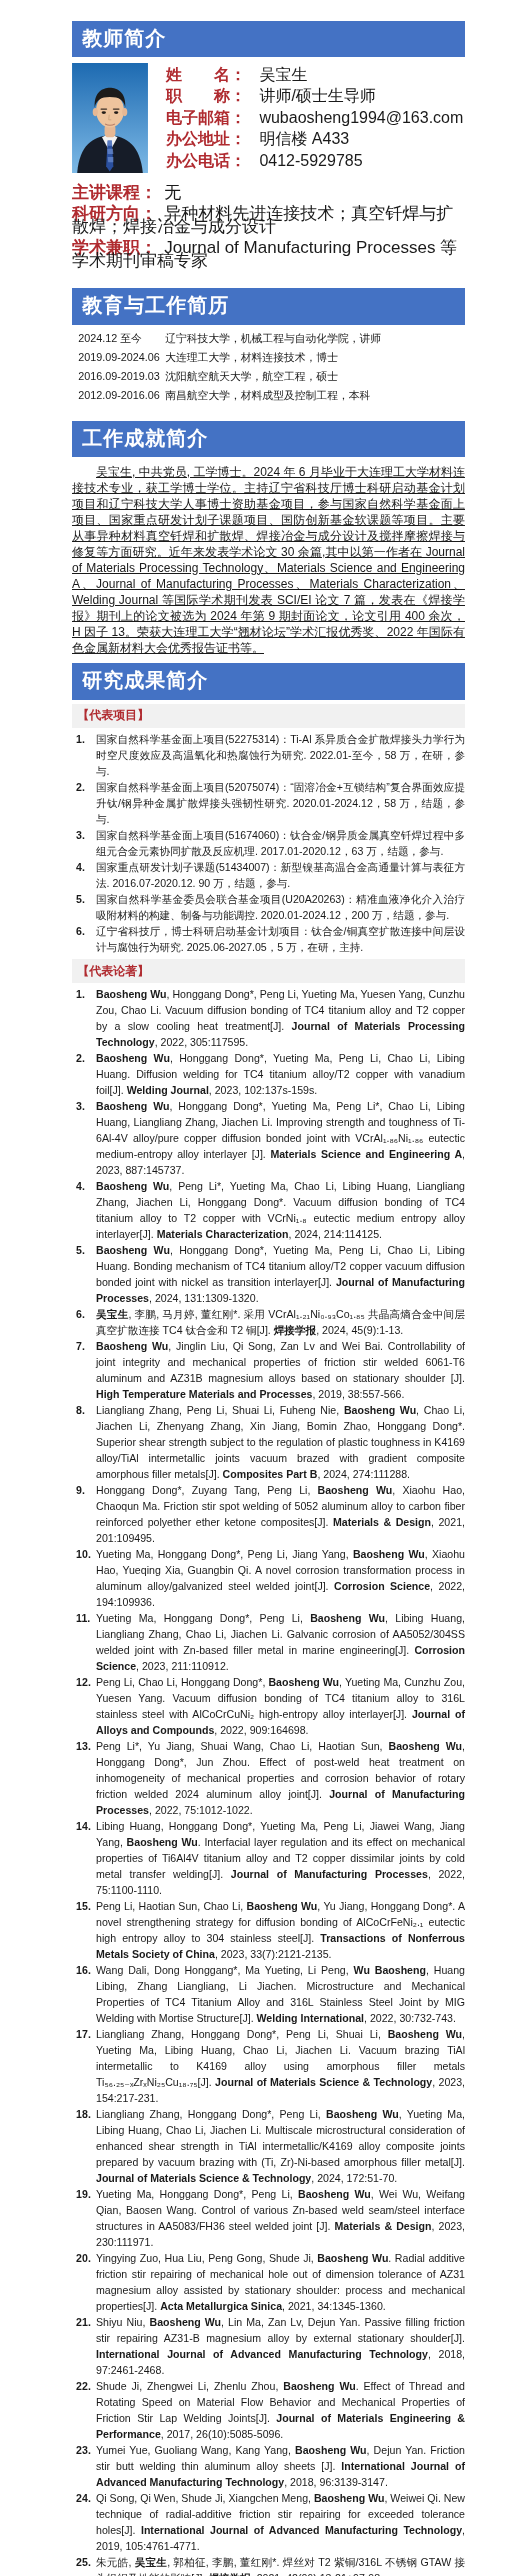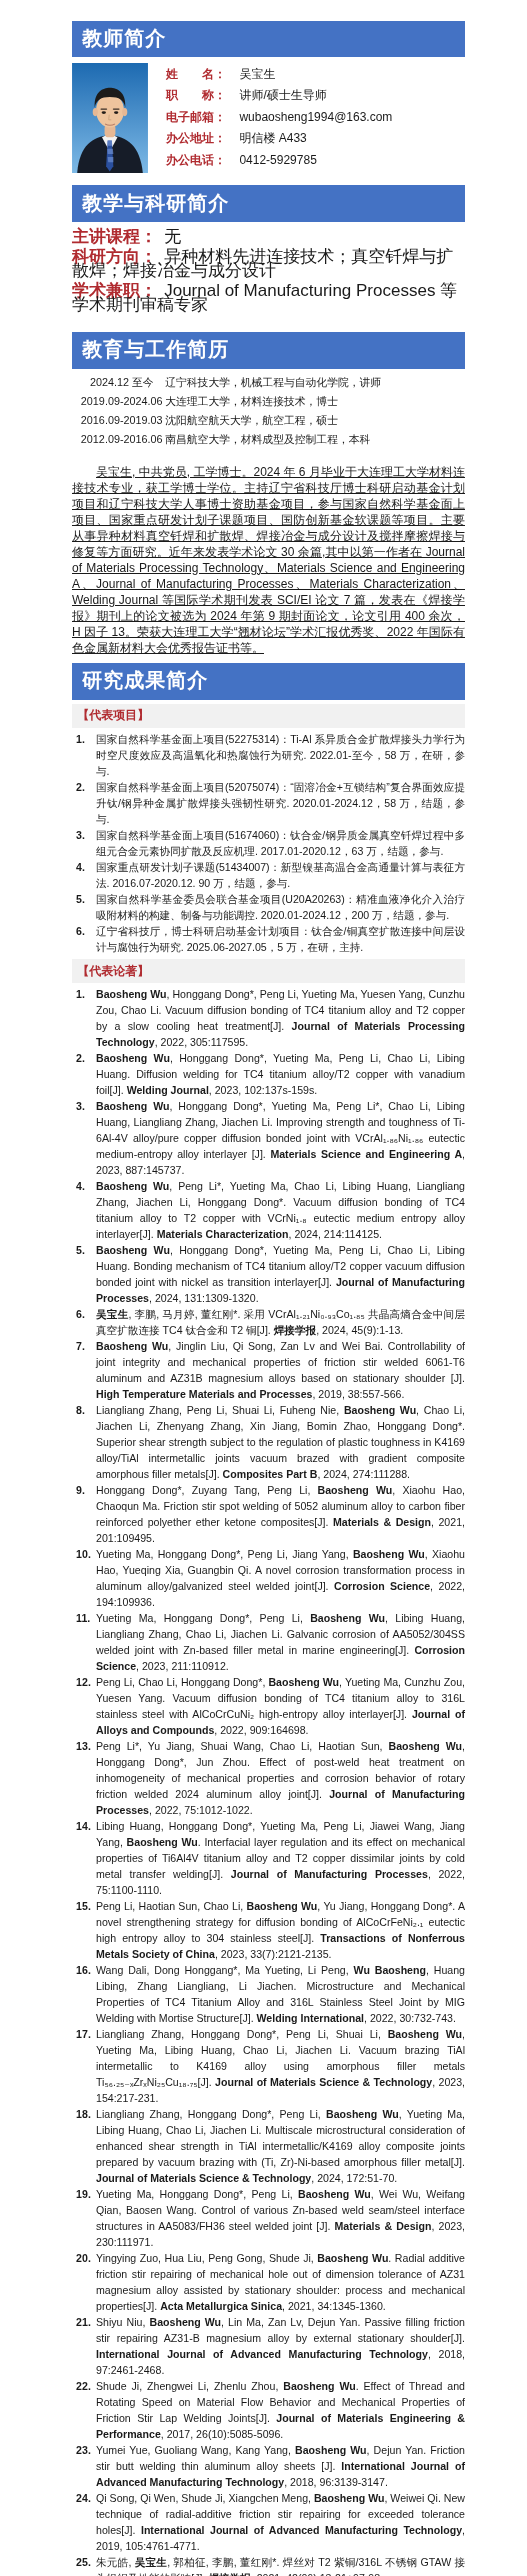--- a/index.html
+++ b/index.html
@@ -6,31 +6,31 @@
   body{width:528px;font-family:"Liberation Sans","DejaVu Sans",sans-serif;color:#1a1a1a;}
   .content{width:393px;margin:0 62px 20.6px 72px;padding-top:20.6px;}
   .banner{background:#4472C4;color:#ffffff;font-weight:bold;font-size:20px;
           padding:4.6px 0 5.2px 10.3px;letter-spacing:1px;margin-top:7.2px;}
   .banner:first-child{margin-top:0;}
   
   .profile{display:flex;padding:3.1px 0 2.1px 0;}
   .photo{width:76px;height:110px;flex:none;margin-top:2.6px;}
   .photo svg{display:block;}
   .pfields{padding:7.2px 0 0 18px;}
-  .frow{margin-bottom:8.2px;font-size:12px;line-height:13.4px;}
+  .frow{margin-bottom:8.2px;font-size:16px;line-height:13.4px;}
   .flabel{color:#B02B30;font-weight:bold;margin-right:13.4px;}
   .fvalue{color:#1a1a1a;}
   
   .trows{padding:8.2px 0 6.2px 0;}
   .trow{margin-bottom:7.2px;font-size:17px;line-height:13.4px;}
   .tlabel{color:#B02B30;font-weight:bold;margin-right:7.2px;}
   
   .erows{padding:7.2px 0 5.2px 6.2px;}
   .erow{margin-bottom:6.7px;font-size:10.8px;line-height:12.4px;}
-  .eperiod{display:inline-block;min-width:87px;text-align:center;}
+  .eperiod{display:inline-block;min-width:87px;}
   
   .para{font-size:12px;line-height:16px;text-align:justify;text-indent:2em;
         margin:6.2px 0 6.2px 0;text-decoration:underline;}
   
   .subband{background:#F1F1F1;color:#B02B30;font-weight:bold;font-size:12px;
            padding:3.6px 0 3.6px 5.2px;margin:4.1px 0 3.1px 0;}
   
   .nlist{margin:2.1px 0 3.1px 0;}
   .nitem{display:flex;font-size:10.6px;line-height:16px;}
   .nnum{flex:none;width:24px;font-weight:bold;padding-left:4.1px;box-sizing:border-box;}
@@ -82,35 +82,35 @@
     </div>
     <div class="pfields" id="profile-fields">
         <div class="frow"><span class="flabel">姓　　名：</span><span class="fvalue">吴宝生</span></div>
         <div class="frow"><span class="flabel">职　　称：</span><span class="fvalue">讲师/硕士生导师</span></div>
         <div class="frow"><span class="flabel">电子邮箱：</span><span class="fvalue">wubaosheng1994@163.com</span></div>
         <div class="frow"><span class="flabel">办公地址：</span><span class="fvalue">明信楼 A433</span></div>
         <div class="frow"><span class="flabel">办公电话：</span><span class="fvalue">0412-5929785</span></div>
       </div>
   </div>
 
-  <div class="banner">教学与科研简介</div>
   <div class="trows" id="teaching-fields">
       <div class="trow"><span class="tlabel">主讲课程：</span><span class="fvalue">无</span></div>
       <div class="trow"><span class="tlabel">科研方向：</span><span class="fvalue">异种材料先进连接技术；真空钎焊与扩散焊；焊接冶金与成分设计</span></div>
       <div class="trow"><span class="tlabel">学术兼职：</span><span class="fvalue">Journal of Manufacturing Processes 等学术期刊审稿专家</span></div>
     </div>
 
   <div class="banner">教育与工作简历</div>
   <div class="erows" id="education-rows">
       <div class="erow"><span class="eperiod">2024.12 至今</span><span class="edetail">辽宁科技大学，机械工程与自动化学院，讲师</span></div>
       <div class="erow"><span class="eperiod">2019.09-2024.06</span><span class="edetail">大连理工大学，材料连接技术，博士</span></div>
       <div class="erow"><span class="eperiod">2016.09-2019.03</span><span class="edetail">沈阳航空航天大学，航空工程，硕士</span></div>
       <div class="erow"><span class="eperiod">2012.09-2016.06</span><span class="edetail">南昌航空大学，材料成型及控制工程，本科</span></div>
     </div>
 
+  <div class="banner">工作成就简介</div>
   <p class="para">吴宝生, 中共党员, 工学博士。2024 年 6 月毕业于大连理工大学材料连接技术专业，获工学博士学位。主持辽宁省科技厅博士科研启动基金计划项目和辽宁科技大学人事博士资助基金项目，参与国家自然科学基金面上项目、国家重点研发计划子课题项目、国防创新基金软课题等项目。主要从事异种材料真空钎焊和扩散焊、焊接冶金与成分设计及搅拌摩擦焊接与修复等方面研究。近年来发表学术论文 30 余篇,其中以第一作者在 Journal of Materials Processing Technology、Materials Science and Engineering A、Journal of Manufacturing Processes、Materials Characterization、Welding Journal 等国际学术期刊发表 SCI/EI 论文 7 篇，发表在《焊接学报》期刊上的论文被选为 2024 年第 9 期封面论文，论文引用 400 余次，H 因子 13。荣获大连理工大学“翘材论坛”学术汇报优秀奖、2022 年国际有色金属新材料大会优秀报告证书等。</p>
 
   <div class="banner">研究成果简介</div>
 
   <div class="subband">【代表项目】</div>
   <div class="nlist" id="projects">
       <div class="nitem">
         <span class="nnum">1.</span>
         <div class="ntxt">国家自然科学基金面上项目(52275314)：Ti-Al 系异质合金扩散焊接头力学行为时空尺度效应及高温氧化和热腐蚀行为研究. 2022.01-至今，58 万，在研，参与.</div>
       </div>

